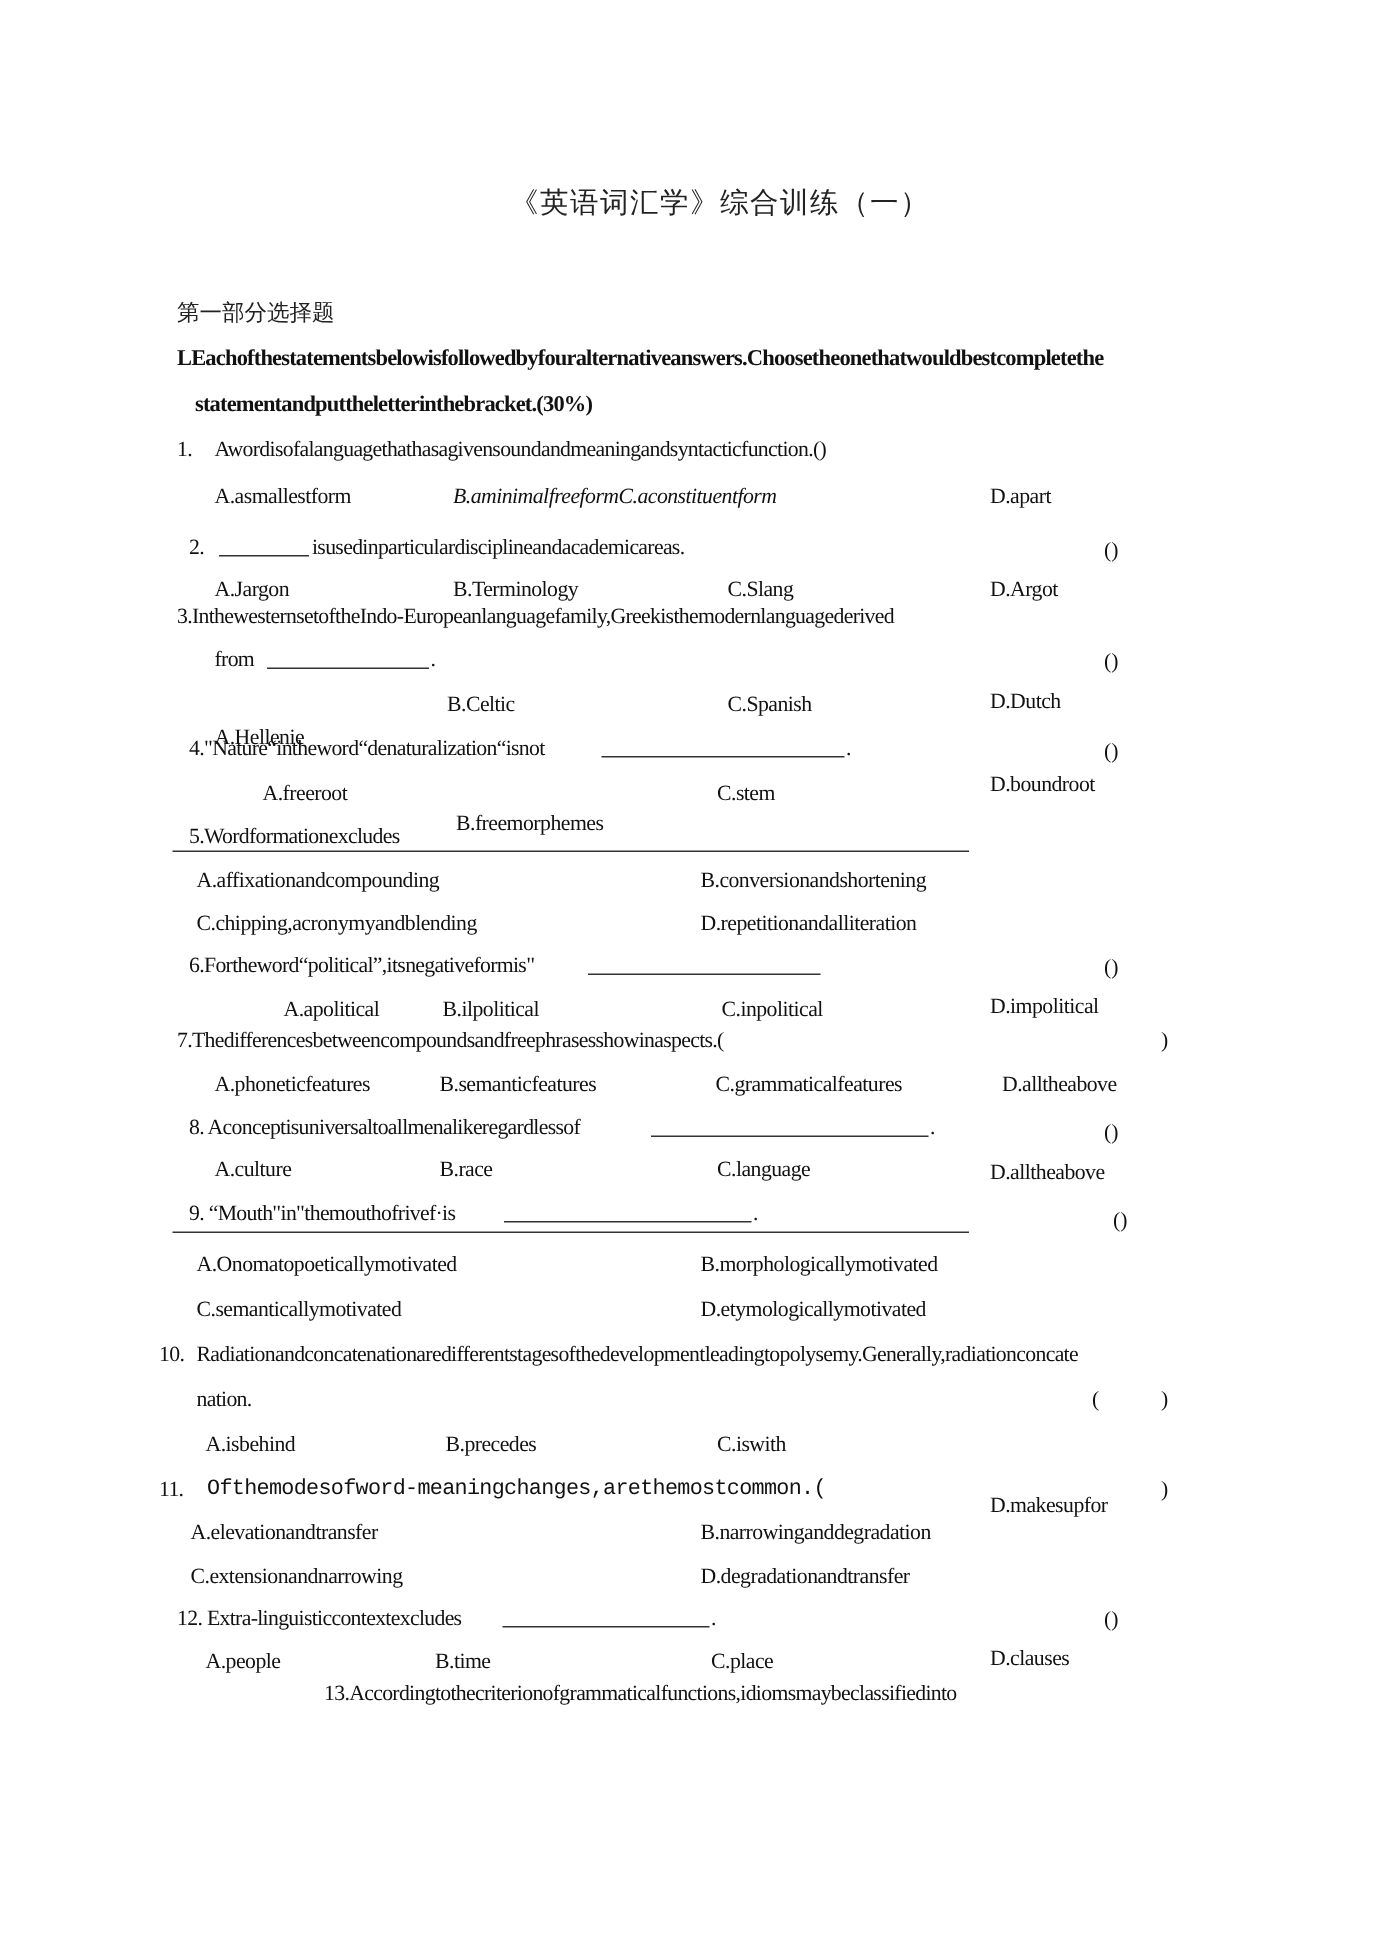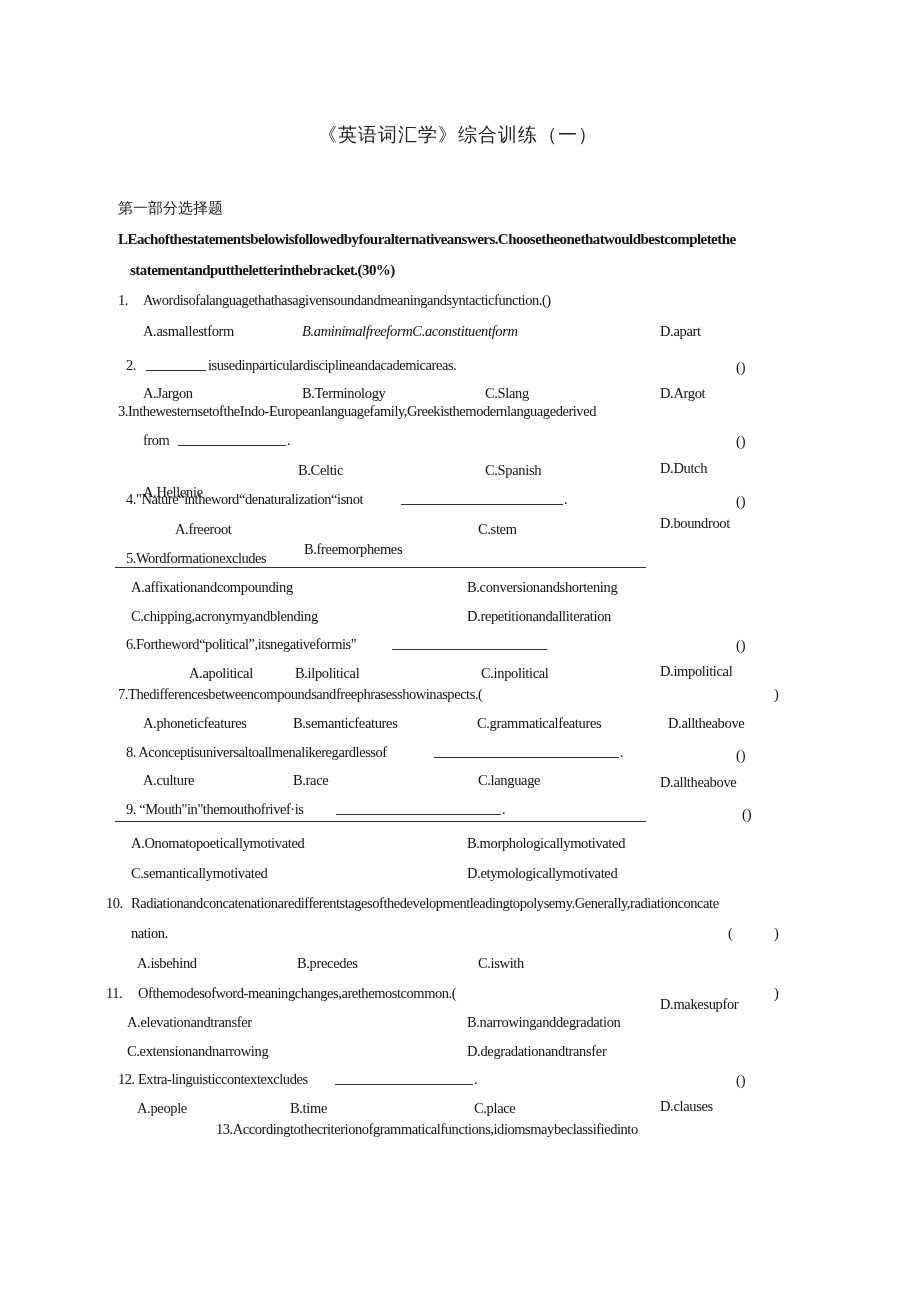--- a/index.html
+++ b/index.html
@@ -11,21 +11,21 @@
   .instr { font-size: 15px; font-weight: bold; letter-spacing: -0.55px; }
   .q { font-size: 14.5px; letter-spacing: -0.45px; }
   .opt { font-size: 14.5px; letter-spacing: -0.35px; }
   .br { font-size: 14.5px; }
   .blank { display: inline-block; border-bottom: 1px solid #333; height: 12px; vertical-align: baseline; }
   .rule { position: absolute; height: 0; border-top: 1px solid #333; }
 </style>
 </head>
 <body>
 
-<div class="abs title" style="left:318px; top:122px;">《英语词汇学》综合训练（一）</div>
+<div class="abs title" style="left:340px; top:122px;">《英语词汇学》综合训练（一）</div>
 
 <div class="abs section" style="left:118px; top:199px;">第一部分选择题</div>
 
 <div class="abs instr" style="left:118px; top:231px;">LEachofthestatementsbelowisfollowedbyfouralternativeanswers.Choosetheonethatwouldbestcompletethe</div>
 <div class="abs instr" style="left:130px; top:262px;">statementandputtheletterinthebracket.(30%)</div>
 
 <div>
   <span class="abs q" style="left:118px; top:292px;">1.</span>
   <span class="abs q" style="left:143px; top:292px;">Awordisofalanguagethathasagivensoundandmeaningandsyntacticfunction.()</span>
   <span class="abs opt" style="left:143px; top:323px;">A.asmallestform</span>
@@ -125,21 +125,21 @@
   <span class="abs br" style="left:728px; top:925px;">(</span>
   <span class="abs br" style="left:774px; top:925px;">)</span>
   <span class="abs opt" style="left:137px; top:955px;">A.isbehind</span>
   <span class="abs opt" style="left:297px; top:955px;">B.precedes</span>
   <span class="abs opt" style="left:478px; top:955px;">C.iswith</span>
   <span class="abs opt" style="left:660px; top:955px;margin-top:41px;">D.makesupfor</span>
 </div>
 
 <div>
   <span class="abs q" style="left:106px; top:985px;">11.</span>
-  <span class="abs q" style="left:138px; top:985px;">Ofthemodesofword-meaningchanges,arethemostcommon.(</span>
+  <span class="abs q" style="left:138px; top:985px;font-family:Liberation Mono, monospace;">Ofthemodesofword-meaningchanges,arethemostcommon.(</span>
   <span class="abs br" style="left:774px; top:985px;">)</span>
   <span class="abs opt" style="left:127px; top:1014px;">A.elevationandtransfer</span>
   <span class="abs opt" style="left:467px; top:1014px;">B.narrowinganddegradation</span>
   <span class="abs opt" style="left:127px; top:1043px;">C.extensionandnarrowing</span>
   <span class="abs opt" style="left:467px; top:1043px;">D.degradationandtransfer</span>
 </div>
 
 <div>
   <span class="abs q" style="left:118px; top:1071px;">12. Extra-linguisticcontextexcludes</span>
   <span class="abs blank" style="left:335px; top:1072px; width:138px;"></span>

